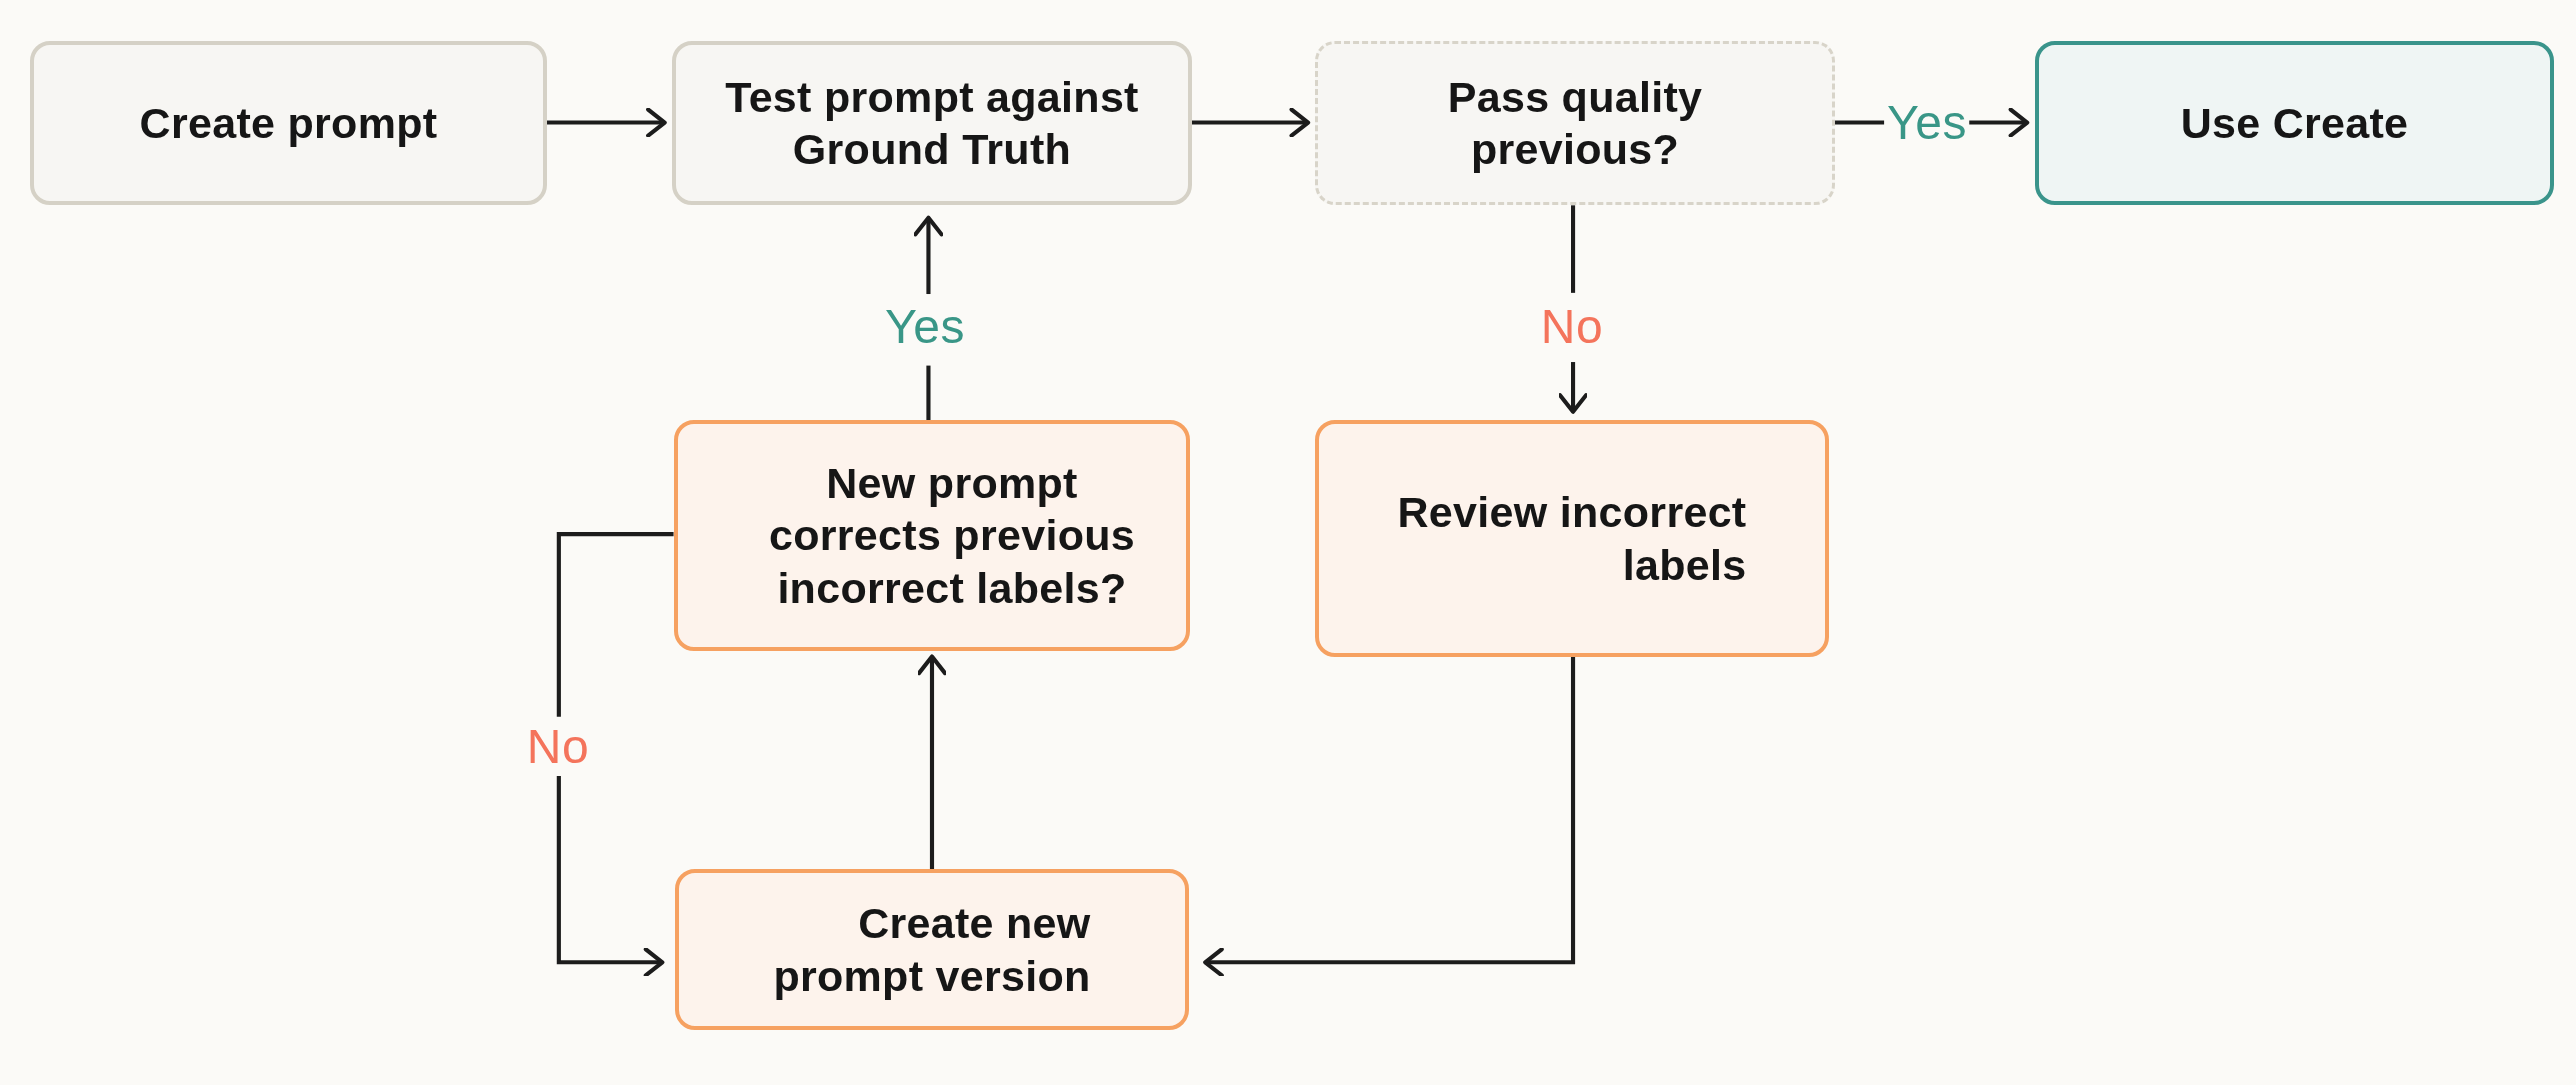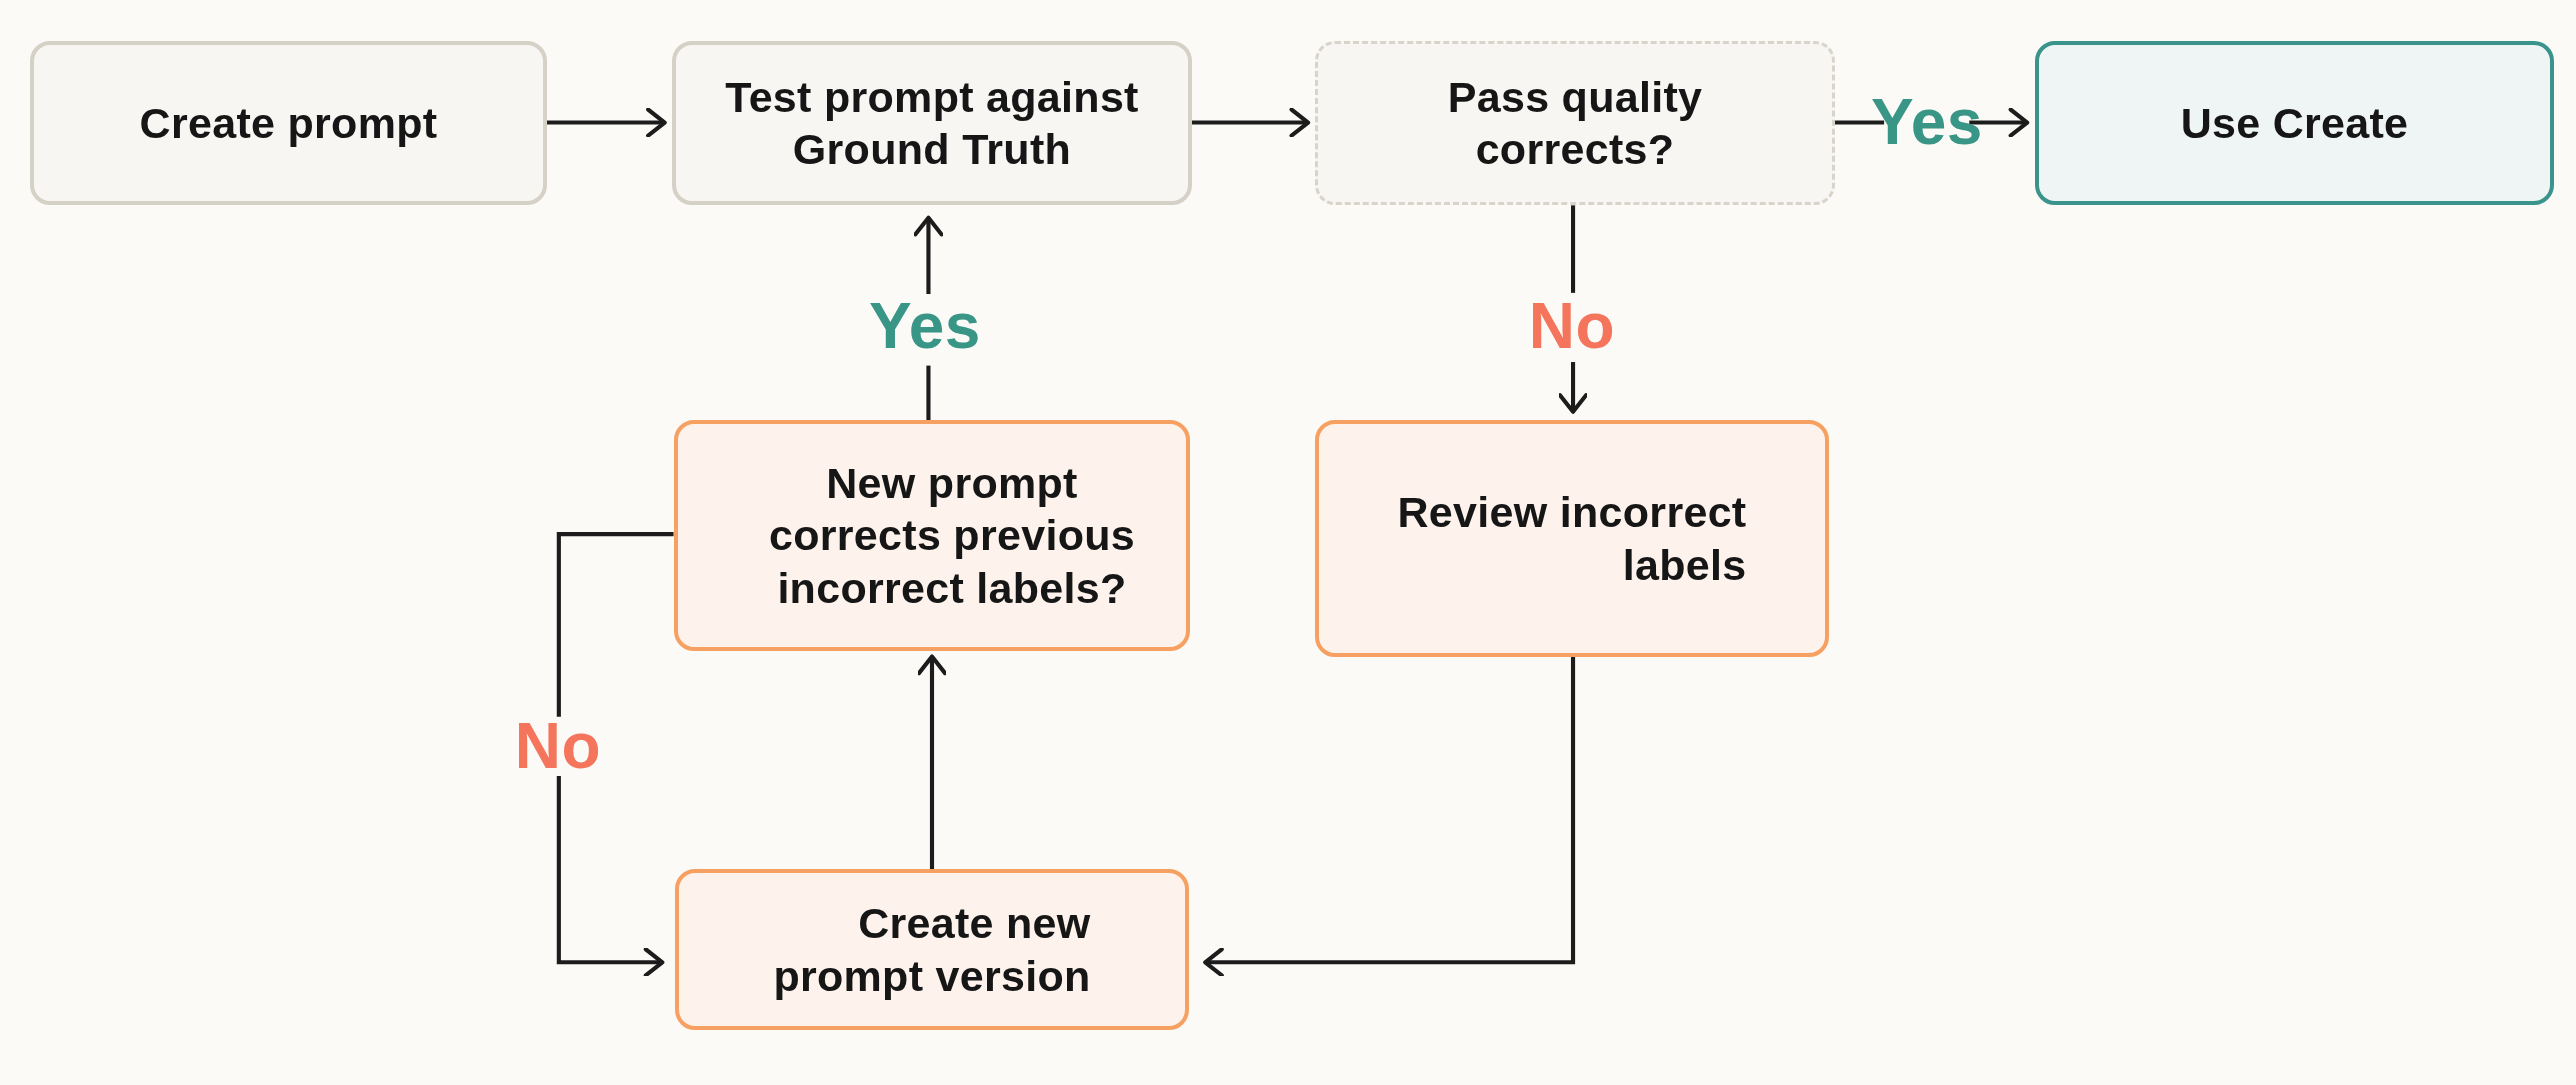--- a/index.html
+++ b/index.html
@@ -12,22 +12,22 @@
   html,body{width:2576px;height:1086px;background:var(--bg);overflow:hidden;
     font-family:"Liberation Sans","DejaVu Sans",sans-serif;}
   .canvas{position:relative;width:2576px;height:1086px;background:var(--bg);}
   .node{position:absolute;display:flex;align-items:center;justify-content:center;
     text-align:center;border-radius:20px;font-size:43px;font-weight:700;
     color:var(--text);line-height:1.22;white-space:pre-line;letter-spacing:0.3px;}
   .node--neutral{background:var(--neutral_fill);border:4.1px solid var(--neutral_border);}
   .node--dashed{background:var(--neutral_fill);border:3.5px dashed var(--dashed_border);}
   .node--teal{background:var(--teal_fill);border:4.7px solid var(--teal_border);}
   .node--orange{background:var(--orange_fill);border:4.1px solid var(--orange_border);}
-  .edge-label{position:absolute;transform:translate(-50%,-50%);font-size:64px;
-    font-weight:700;letter-spacing:0.6px;}
+  .edge-label{position:absolute;transform:translate(-50%,-50%);font-size:48px;
+    font-weight:400;letter-spacing:0.6px;}
   .edge-label--yes{color:var(--teal_text);}
   .edge-label--no{color:var(--coral_text);}
   svg.connectors{position:absolute;left:0;top:0;width:2576px;height:1086px;}
   svg.connectors line, svg.connectors polyline{stroke:var(--ink);stroke-width:7;fill:none;}
   svg.connectors .ah-path{stroke:var(--ink);stroke-width:7;fill:none;
     stroke-linecap:round;stroke-linejoin:round;}
 </style>
 </head>
 <body>
 
@@ -76,21 +76,21 @@
       <polyline points="2660,1103 2660,1627 2040,1627" marker-end="url(#ah)"></polyline>
     </g>
   </svg>
 
   <div class="node node--neutral" style="left:30px;top:41px;width:517px;height:164px;">Create prompt</div>
 
   <div class="node node--neutral" style="left:672px;top:41px;width:520px;height:164px;">Test prompt against
 Ground Truth</div>
 
   <div class="node node--dashed" style="left:1315px;top:41px;width:520px;height:164px;">Pass quality
-corrects?</div>
+previous?</div>
 
   <div class="node node--teal" style="left:2035px;top:41px;width:519px;height:164px;">Use Create</div>
 
   <div class="node node--orange" style="left:674px;top:420px;width:516px;height:231px;padding-left:40px;">New prompt
 corrects previous
 incorrect labels?</div>
 
   <div class="node node--orange" style="left:1315px;top:420px;width:514px;height:237px;text-align:right;">Review incorrect
 labels</div>
 

